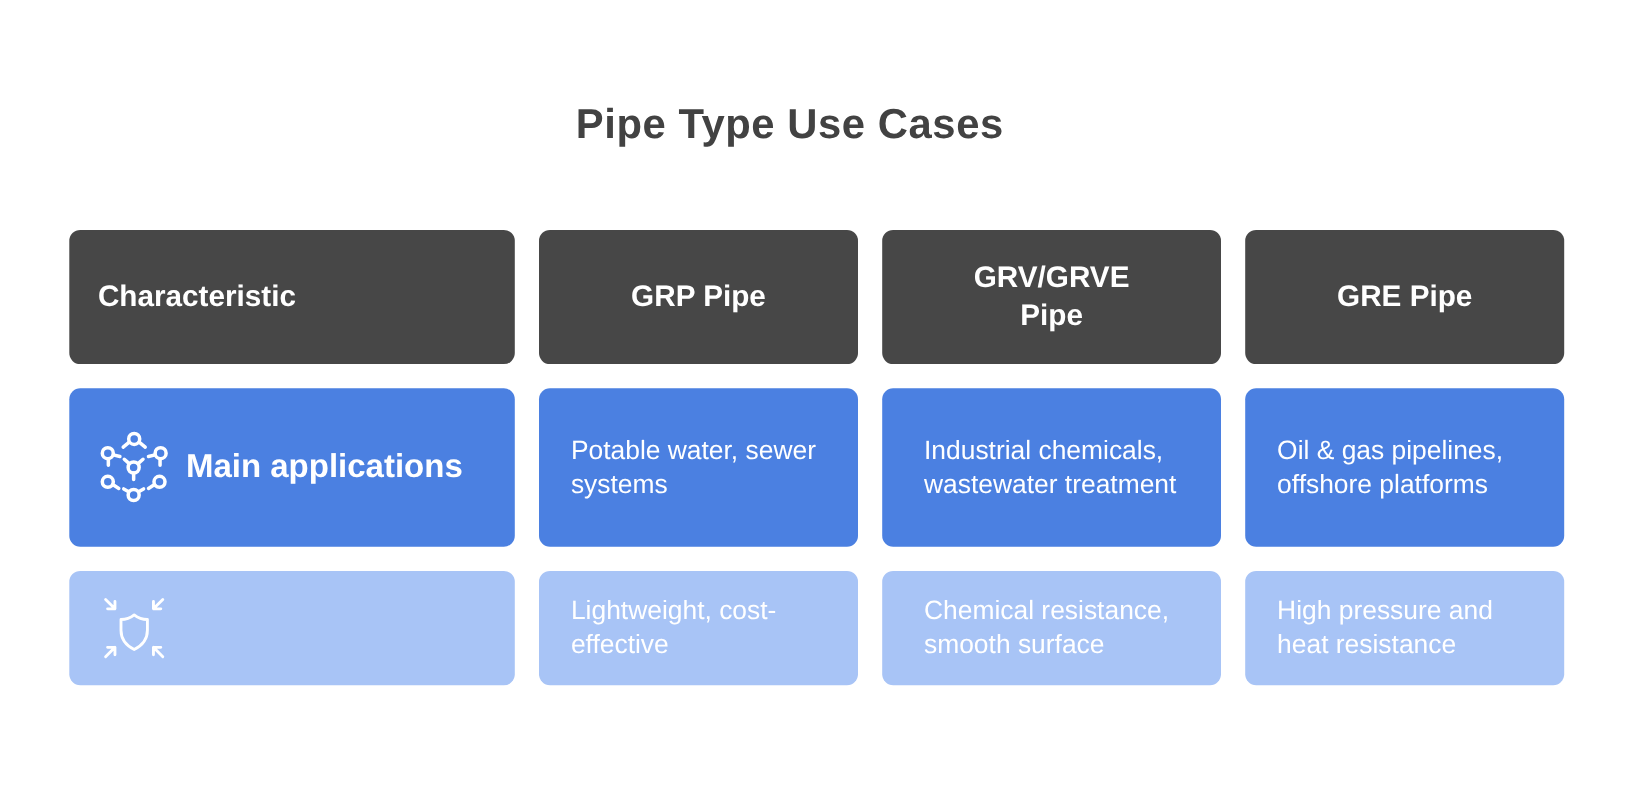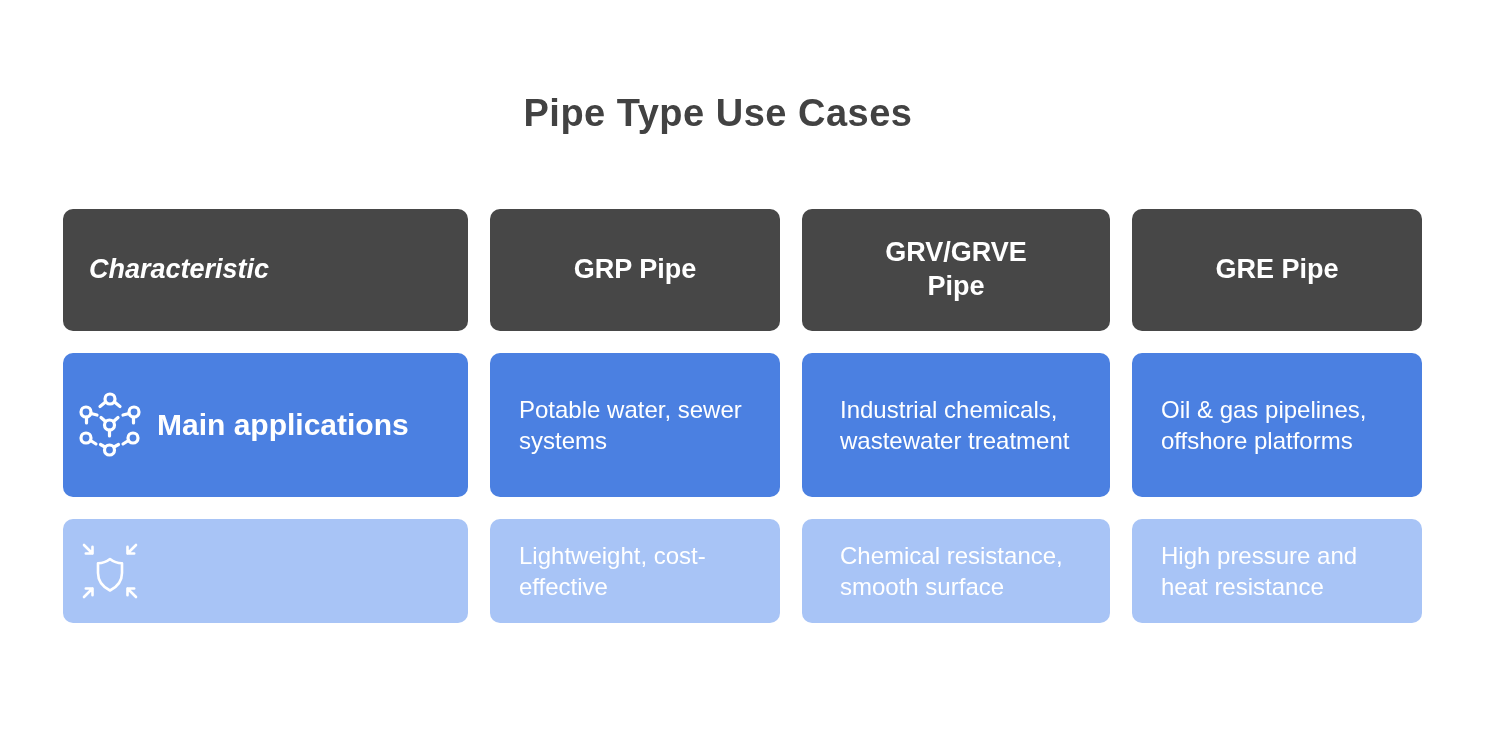--- a/index.html
+++ b/index.html
@@ -47,28 +47,27 @@
     background: #474747;
     font-weight: 700;
     font-size: 27px;
     line-height: 1.25;
     text-align: center;
   }
   .hdr-first {
     justify-content: flex-start;
     padding-left: 26px;
     text-align: left;
-    font-style: italic;
   }
   .hdr .hdr-text { max-width: 180px; }
   .row-main { background: #4B80E1; }
   .row-key  { background: #A8C4F6; }
   .label-cell {
     justify-content: flex-start;
-    padding-left: 14px;
+    padding-left: 26px;
     gap: 14px;
   }
   .label-text {
     font-weight: 700;
     font-size: 30px;
     white-space: nowrap;
   }
   .data-cell {
     font-size: 24px;
     line-height: 1.3;

